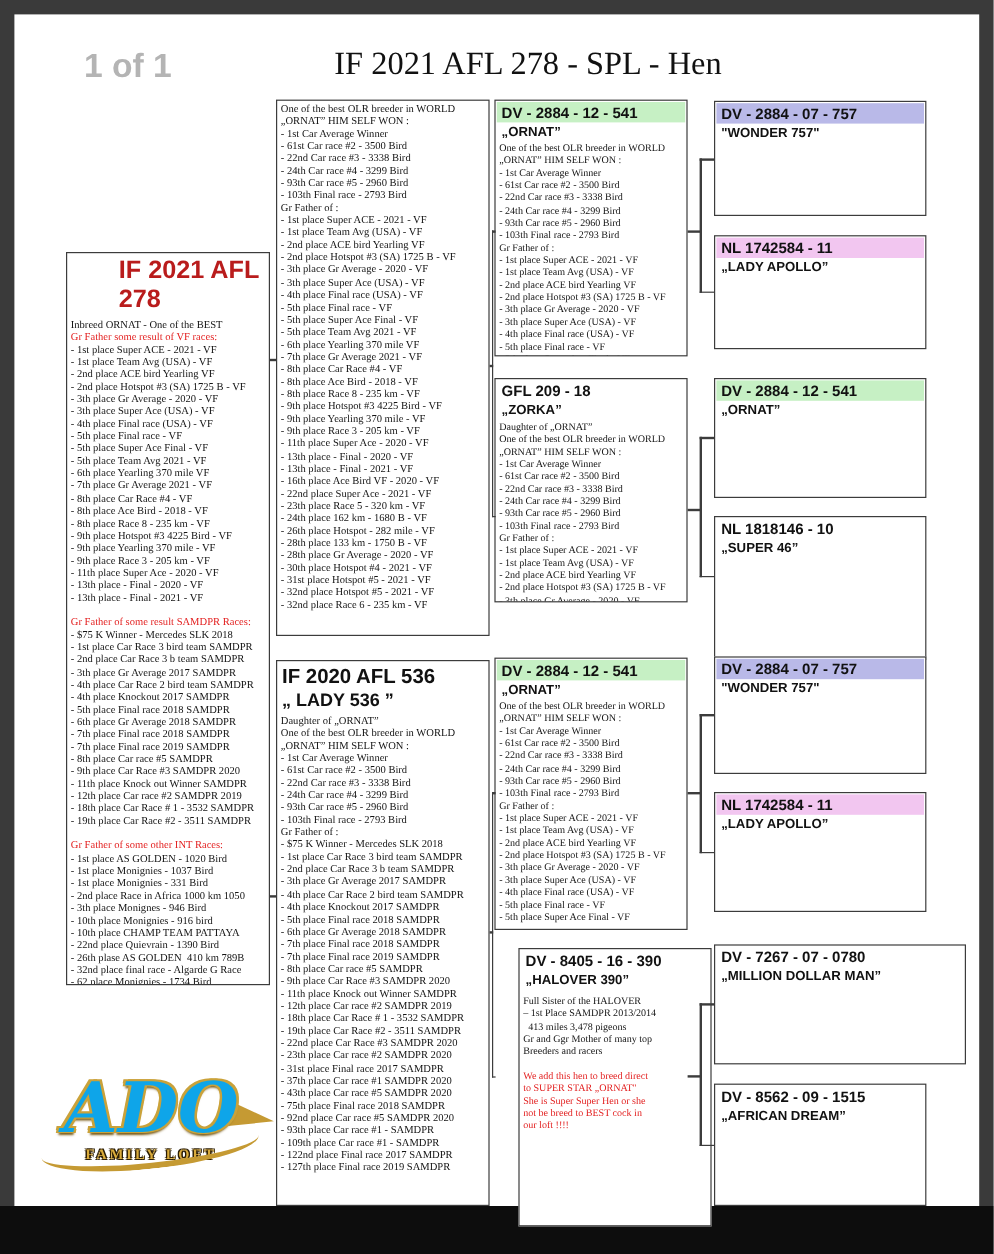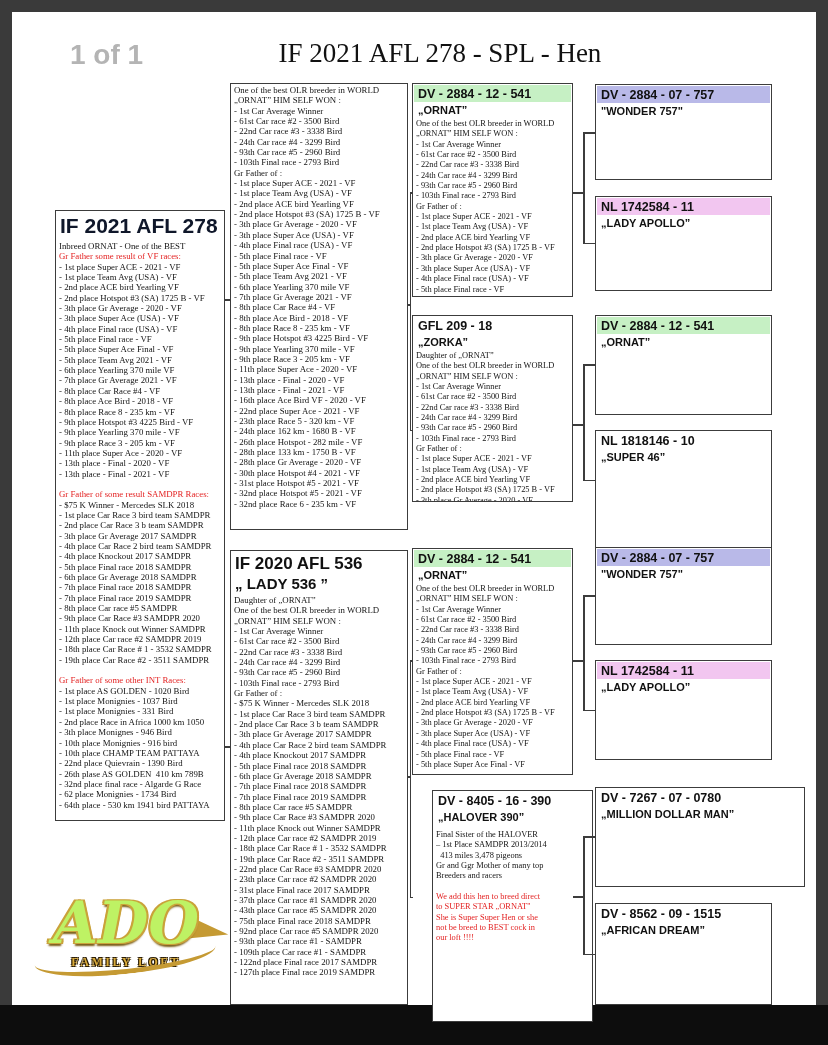--- a/index.html
+++ b/index.html
@@ -4,36 +4,36 @@
 <style>
   html,body{margin:0;padding:0;}
   body{width:828px;height:1045px;font-family:"Liberation Sans",sans-serif;}
   .frame{position:relative;width:828px;height:1045px;background:#3a3a3a;overflow:hidden;}
   .bottom-strip{position:absolute;left:0;right:0;bottom:0;height:40px;background:#0d0d0d;}
   .page{position:absolute;left:12px;top:12px;width:804px;height:995px;background:#ffffff;}
   .page-indicator{position:absolute;left:70px;top:40px;font:bold 28px/30px "Liberation Sans",sans-serif;color:#b4b4b4;}
   .page-title{position:absolute;left:210px;top:38px;width:460px;text-align:center;
               font-family:"Liberation Serif","DejaVu Serif",serif;font-size:27px;color:#111;}
   .box{position:absolute;background:#fff;border:1.5px solid #3c3c3c;box-sizing:border-box;overflow:hidden;}
-  .title-xl{font:bold 21px/24px "Liberation Sans",sans-serif;color:#0f172a;padding:3px 0 2px 4px;}
+  .title-xl{font:bold 21px/24px "Liberation Sans",sans-serif;color:#b91c1c;padding:3px 0 2px 4px;margin-left:39px;}
   .title-lg{font:bold 17px/20px "Liberation Sans",sans-serif;color:#111;padding:3px 0 1px 4px;}
   .title-sub{font:bold 15px/17px "Liberation Sans",sans-serif;color:#111;padding:0 0 2px 4px;}
   .id-band{font:bold 12.5px/16px "Liberation Sans",sans-serif;color:#111;padding:1px 0 0 4px;margin:1px;}
   .box-name{font:bold 11px/14px "Liberation Sans",sans-serif;color:#111;padding:0 0 1px 5px;}
   .box-body{padding:1px 1px 0 3px;}
   .bl{font-family:"Liberation Serif","DejaVu Serif",serif;font-size:8.8px;line-height:10.35px;
       white-space:pre;color:#141414;}
   .bl.red{color:#e32222;}
   .narrow .bl{font-size:8.4px;}
   .loose .box-body{padding-top:5px;}
   .cl{position:absolute;background:#3c3c3c;}
   
   .logo{position:absolute;left:28px;top:893px;width:196px;height:120px;text-align:center;}
   .logo-ado{position:relative;font-family:"DejaVu Serif",serif;font-style:italic;font-weight:bold;
-            font-size:58px;line-height:60px;color:#bef264;
+            font-size:58px;line-height:60px;color:#0ea5e9;
             text-shadow:-2px -1px 0 #caa23a,2px 1px 0 #caa23a,-2px 1px 0 #caa23a,2px -1px 0 #caa23a,0 3px 2px #7a5a14;}
   .logo-swoosh{position:absolute;left:6px;top:44px;width:182px;height:32px;
                border-bottom:5px solid #c59a33;border-radius:50%;transform:rotate(-6deg);}
   .logo-tail{position:absolute;right:-4px;top:30px;width:0;height:0;
              border-left:36px solid #c59a33;border-top:7px solid transparent;
              border-bottom:13px solid transparent;transform:rotate(14deg);}
   .logo-caption{margin-top:2px;font-family:"Liberation Serif",serif;font-weight:bold;font-size:12px;
                 letter-spacing:2.5px;color:#d9ab3c;
                 text-shadow:1px 1px 0 #2a1c04,-1px -1px 0 #2a1c04,1px -1px 0 #2a1c04,-1px 1px 0 #2a1c04;}
 </style>
@@ -270,21 +270,21 @@
         <div class="bl">- 4th place Final race (USA) - VF</div>
         <div class="bl">- 5th place Final race - VF</div>
         <div class="bl">- 5th place Super Ace Final - VF</div>
       </div>
   </div>
 
   <div class="box narrow loose" style="left:432px;top:790px;width:161px;height:232px">
     <div class="id-band">DV - 8405 - 16 - 390</div>
     <div class="box-name">„HALOVER 390”</div>
     <div class="box-body">
-        <div class="bl">Final Sister of the HALOVER</div>
+        <div class="bl">Full Sister of the HALOVER</div>
         <div class="bl">– 1st Place SAMDPR 2013/2014</div>
         <div class="bl">  413 miles 3,478 pigeons</div>
         <div class="bl">Gr and Ggr Mother of many top</div>
         <div class="bl">Breeders and racers</div>
         <div class="bl">&nbsp;</div>
         <div class="bl red">We add this hen to breed direct</div>
         <div class="bl red">to SUPER STAR „ORNAT''</div>
         <div class="bl red">She is Super Super Hen or she</div>
         <div class="bl red">not be breed to BEST cock in</div>
         <div class="bl red">our loft !!!!</div>

